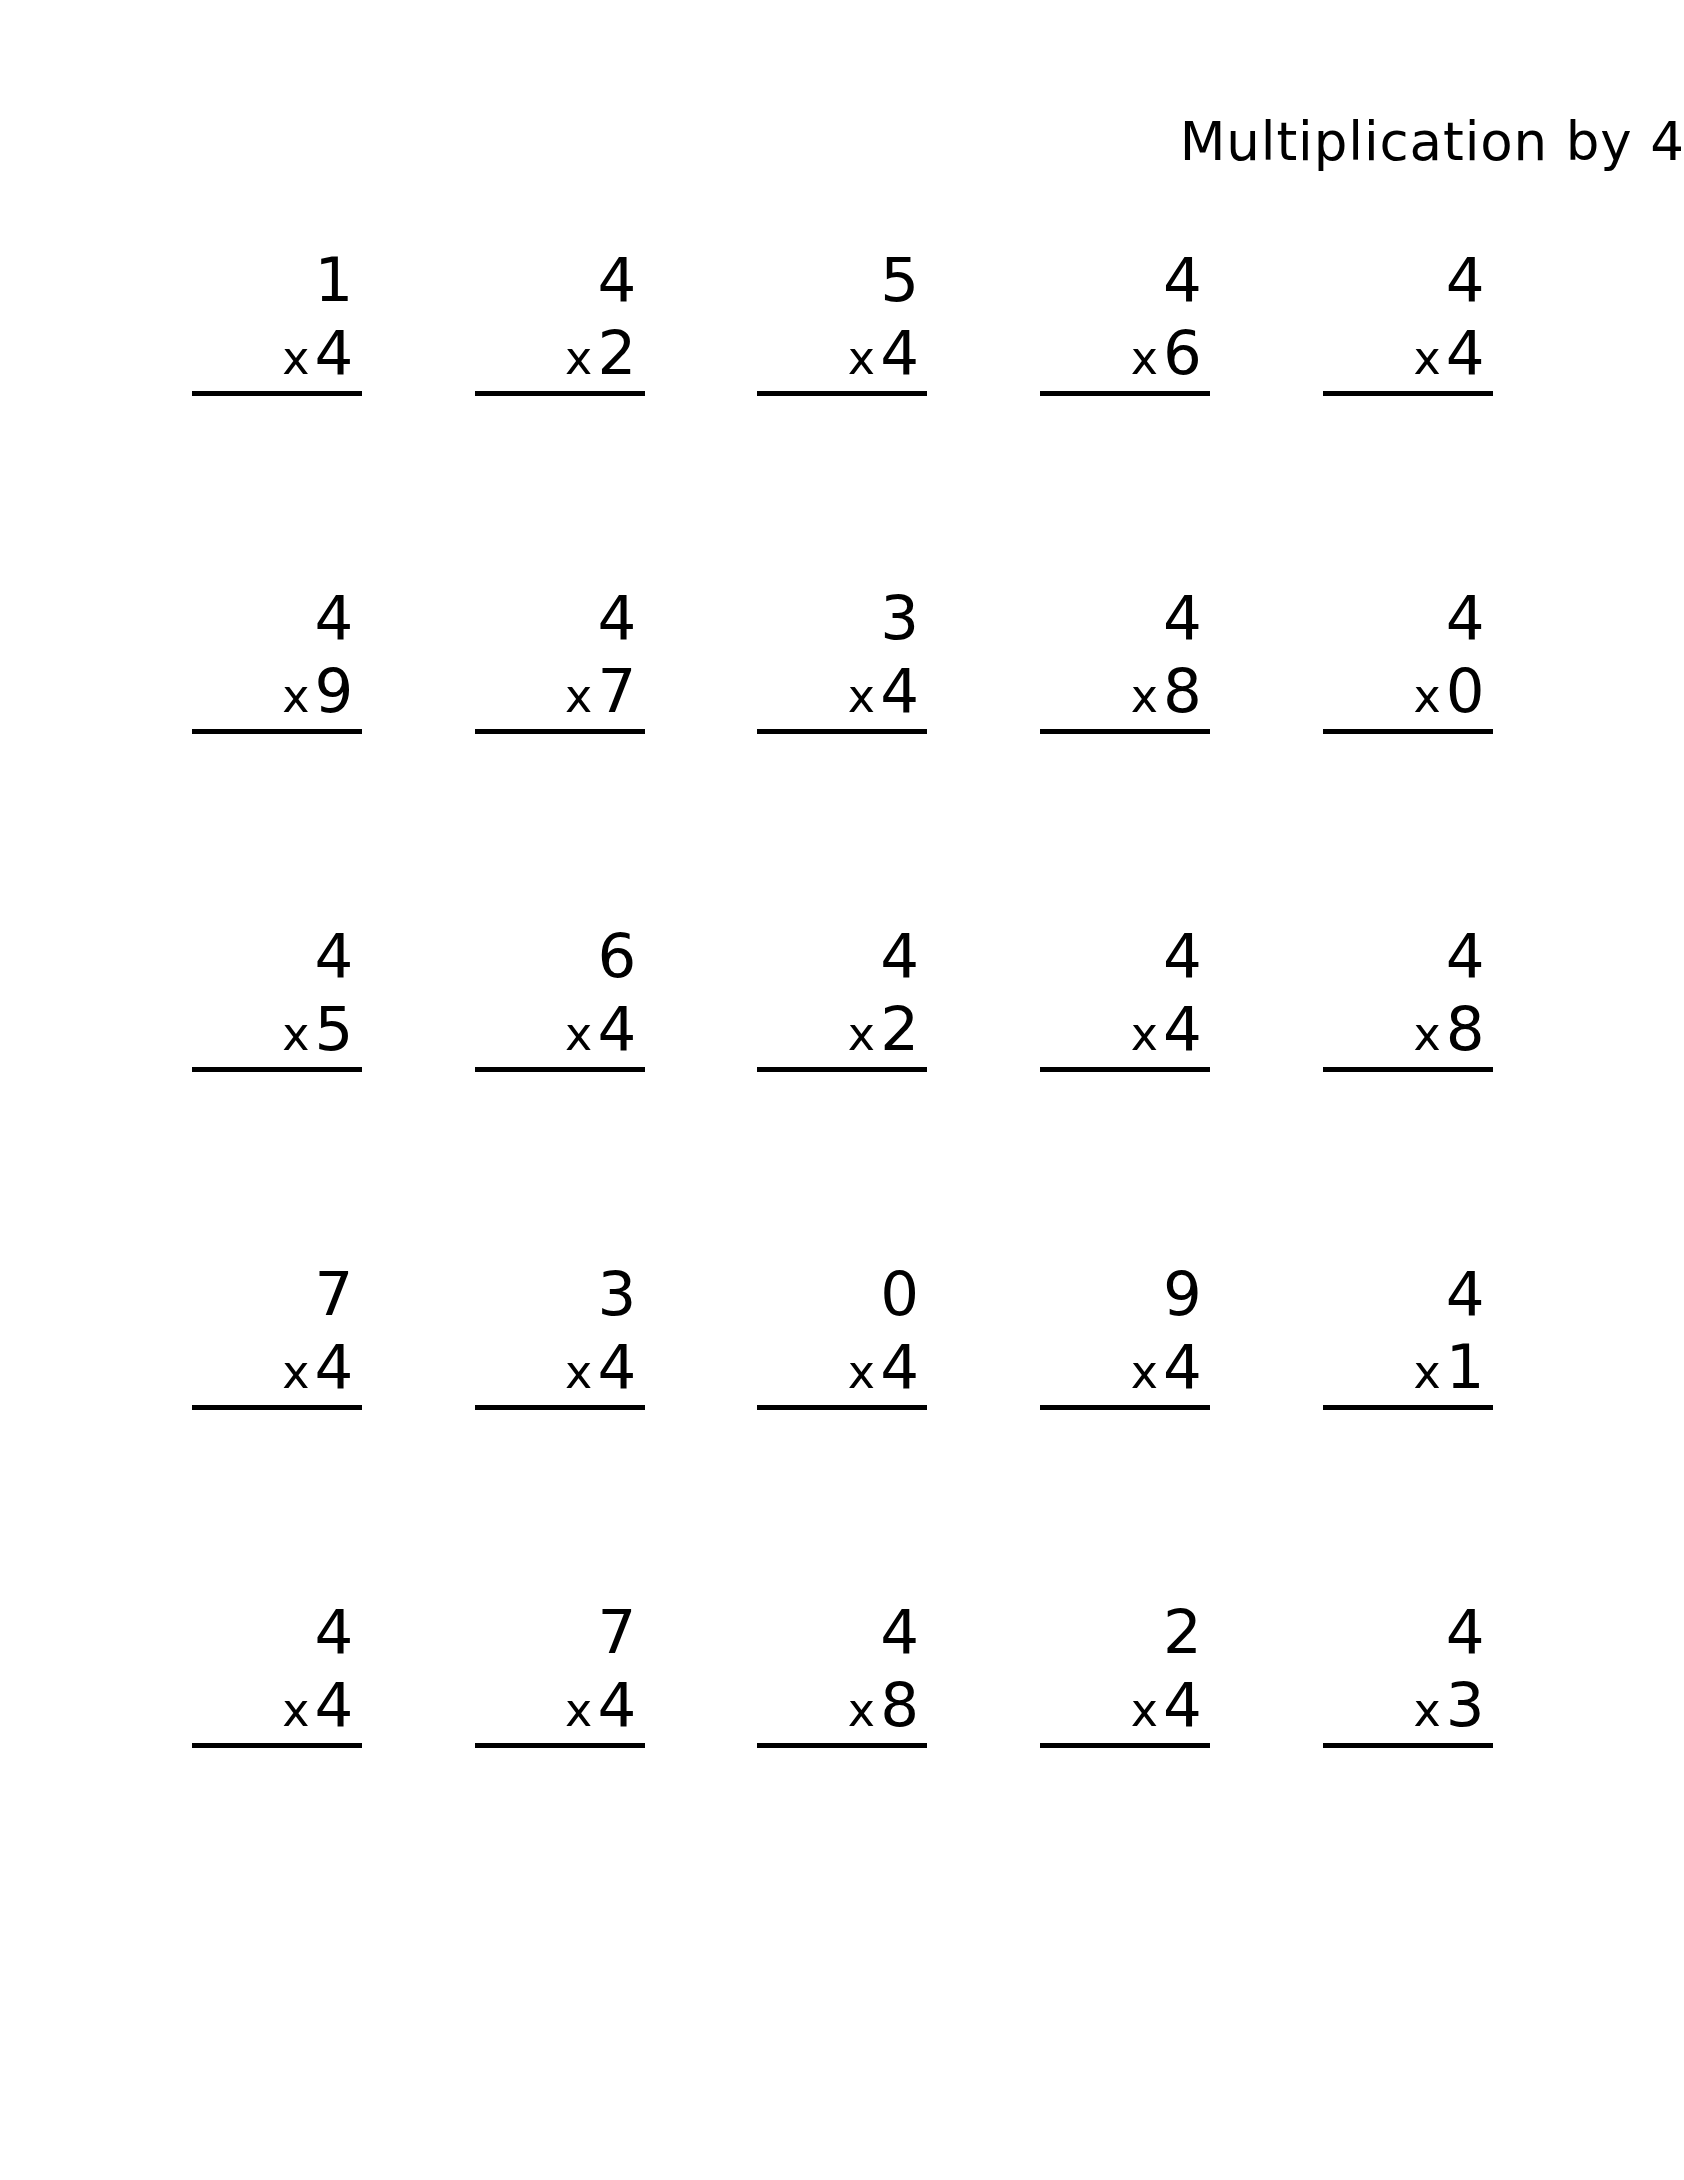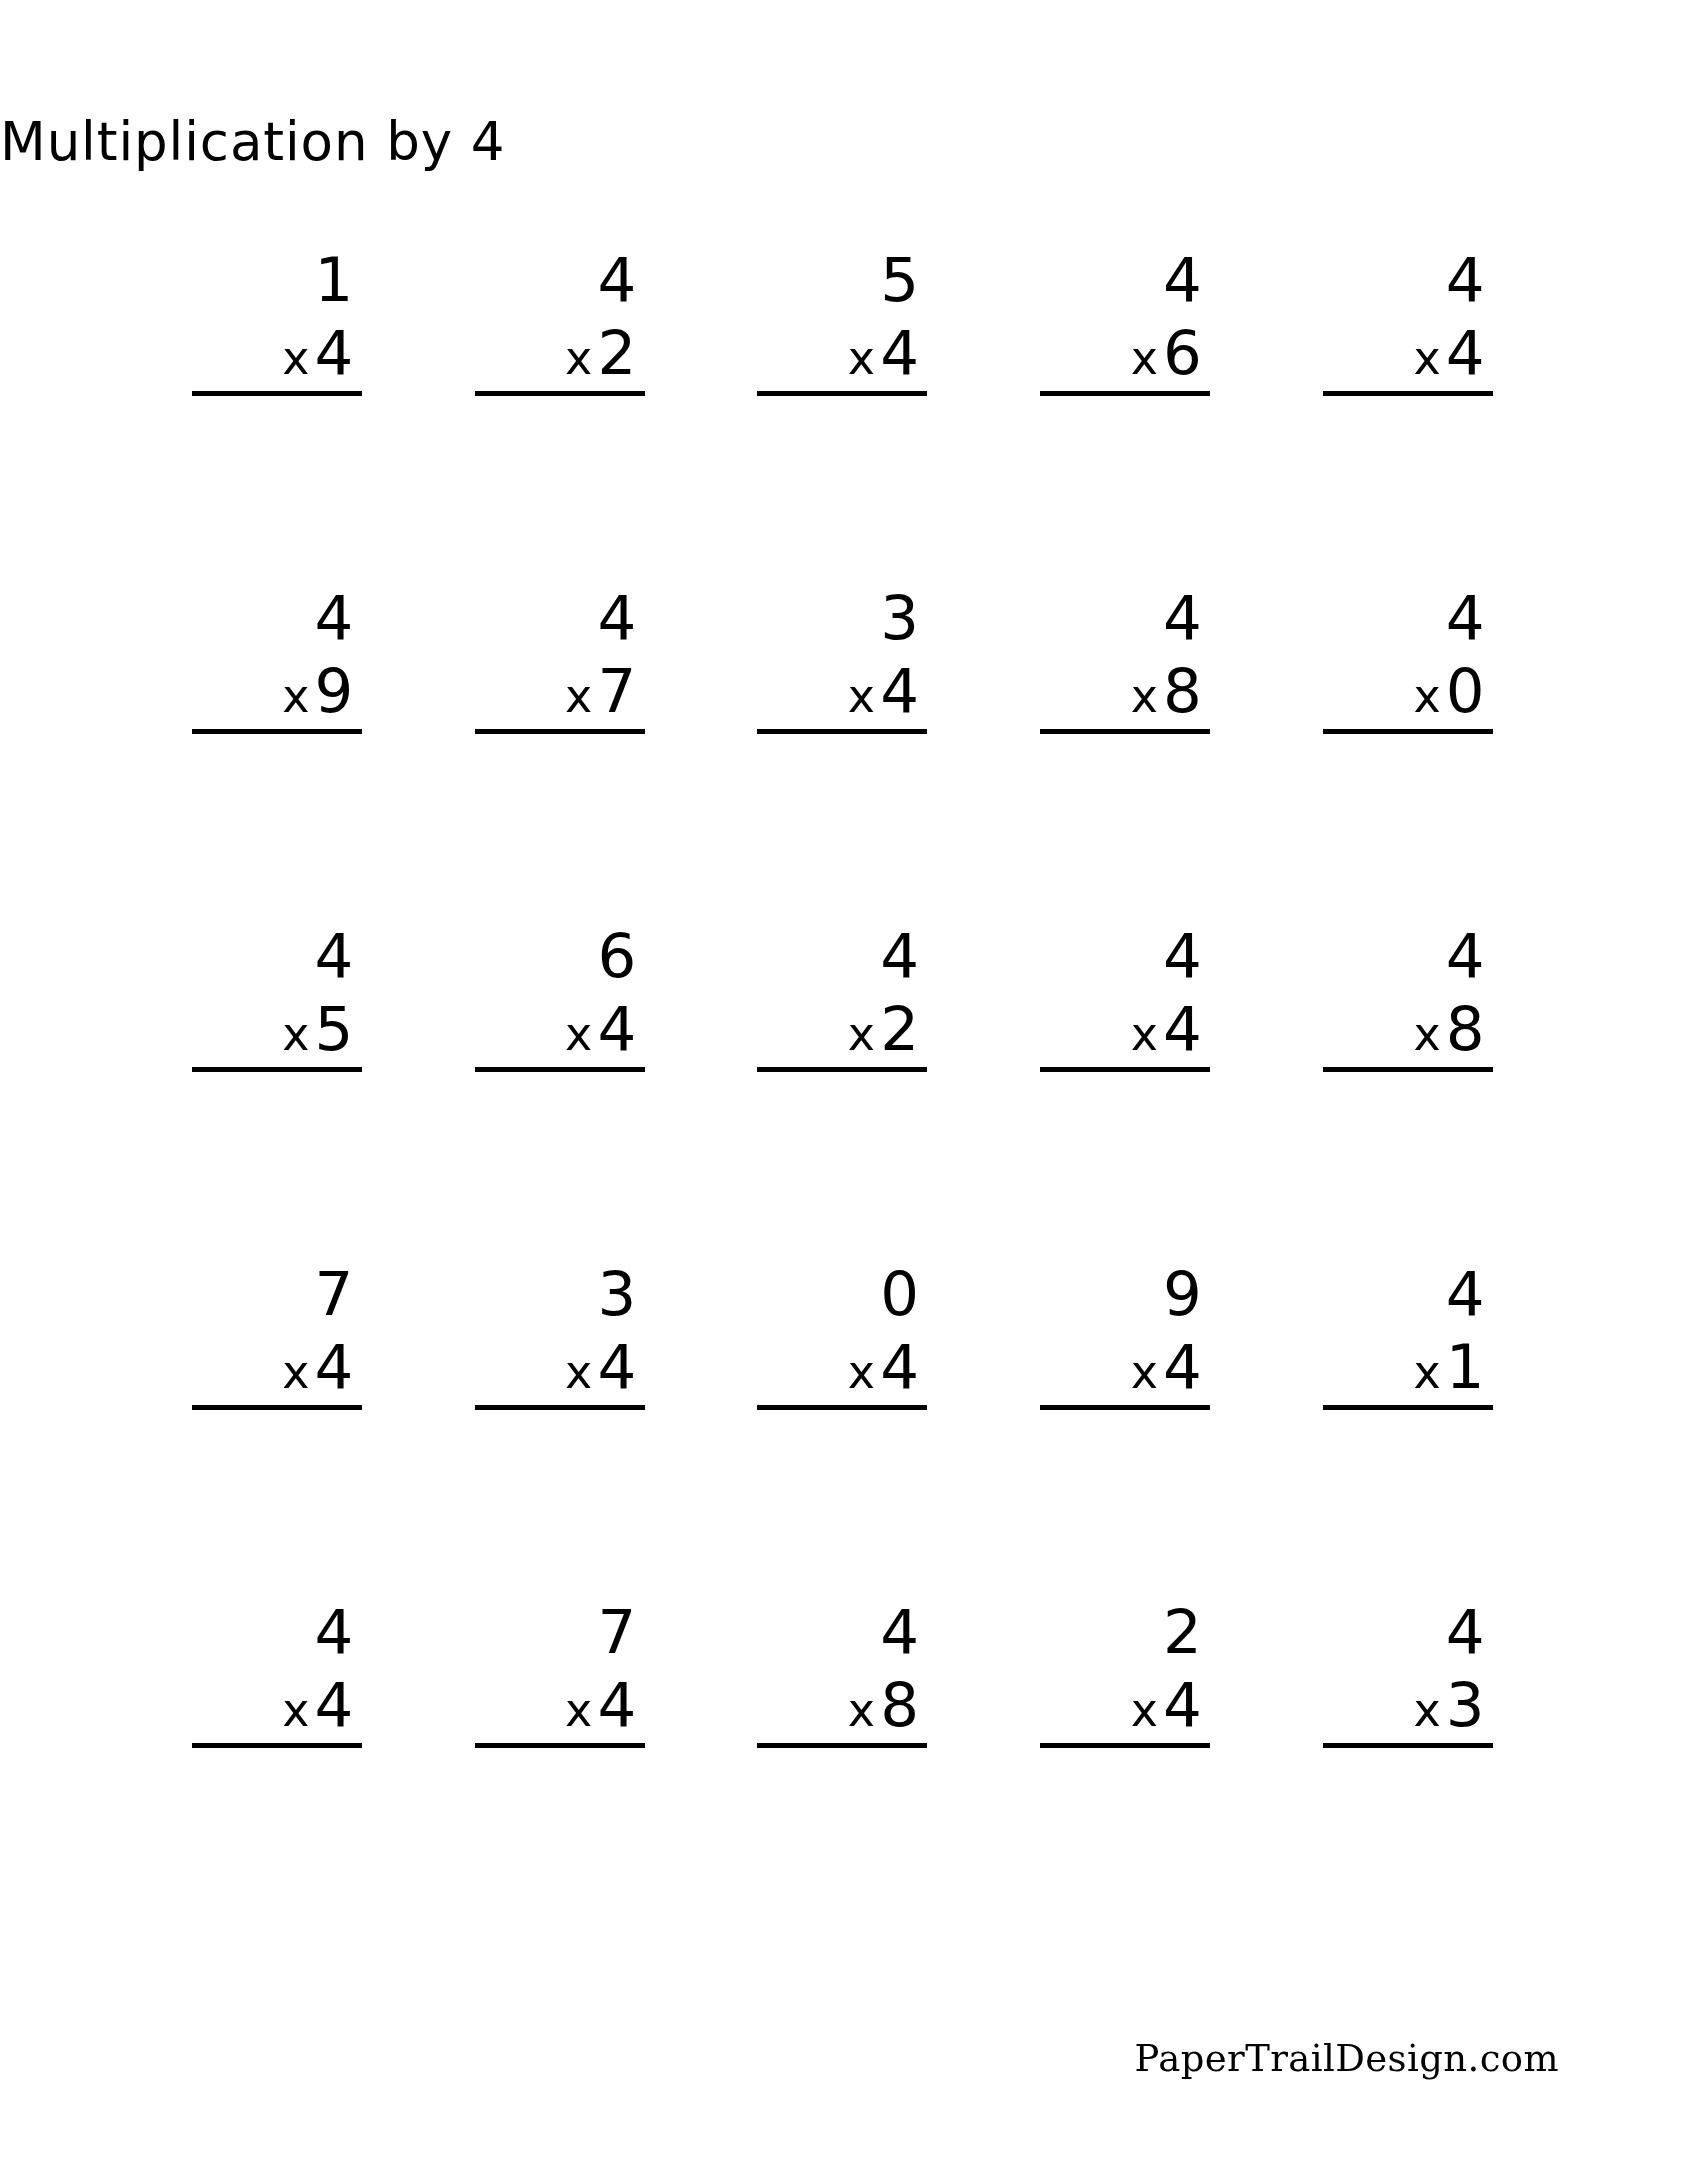--- a/index.html
+++ b/index.html
@@ -16,21 +16,21 @@
     overflow: hidden;
   }
   .sheet {
     width: 1685px;
     height: 2181px;
     box-sizing: border-box;
     padding: 0;
     position: relative;
   }
   .worksheet-title {
-    text-align: left;
+    text-align: right;
     font-size: 53px;
     font-weight: 400;
     letter-spacing: 0.9px;
     margin: 0;
     padding-top: 111px;
     font-family: "DejaVu Sans", sans-serif;
   }
   .problem-grid {
     margin: 0 auto;
     padding-top: 51px;
@@ -310,16 +310,15 @@
       <div class="operand-top">4</div>
       <div class="operand-row">
         <span class="op-symbol">x</span>
         <span>3</span>
       </div>
       <div class="rule"></div>
     </div>
 
   </div>
 
-  <div class="footer-credit">PaperTrailDesign.com</div>
 
 </div>
 
 
 </body></html>

